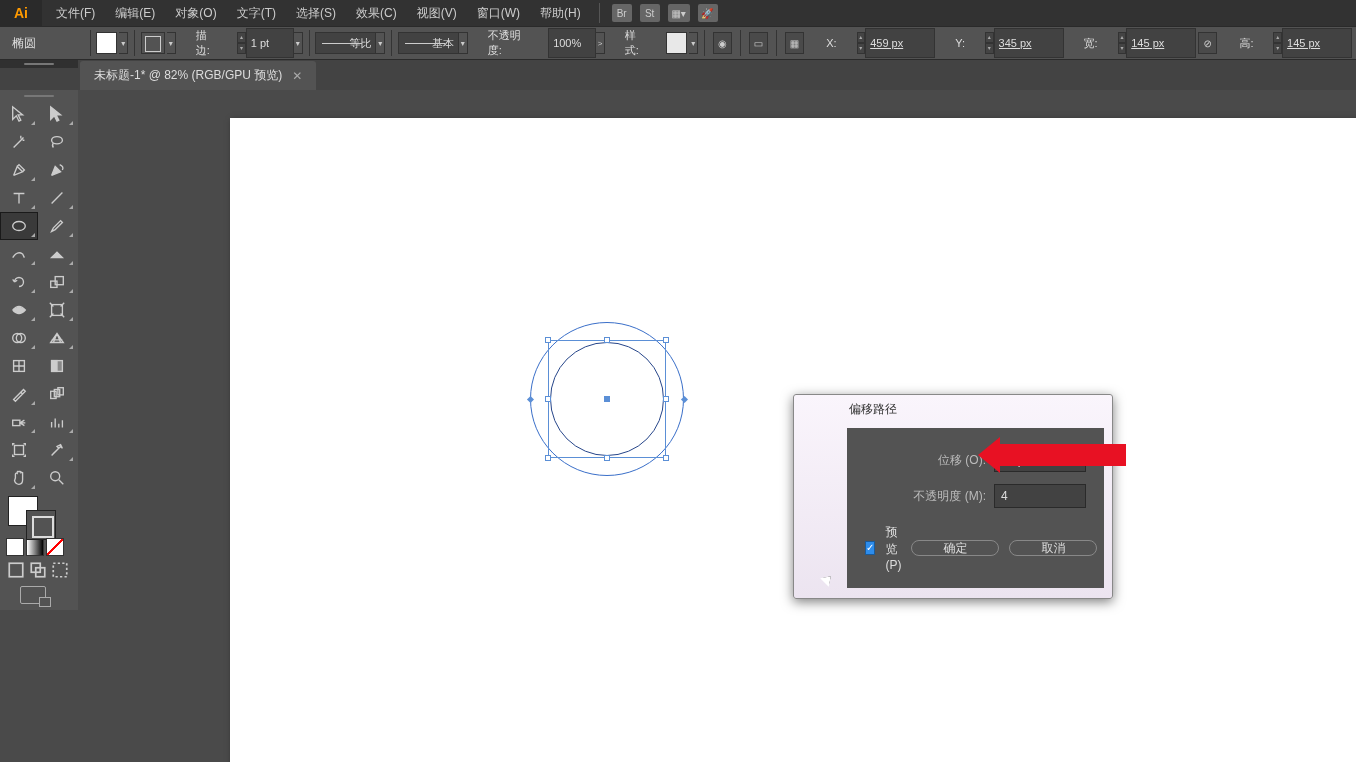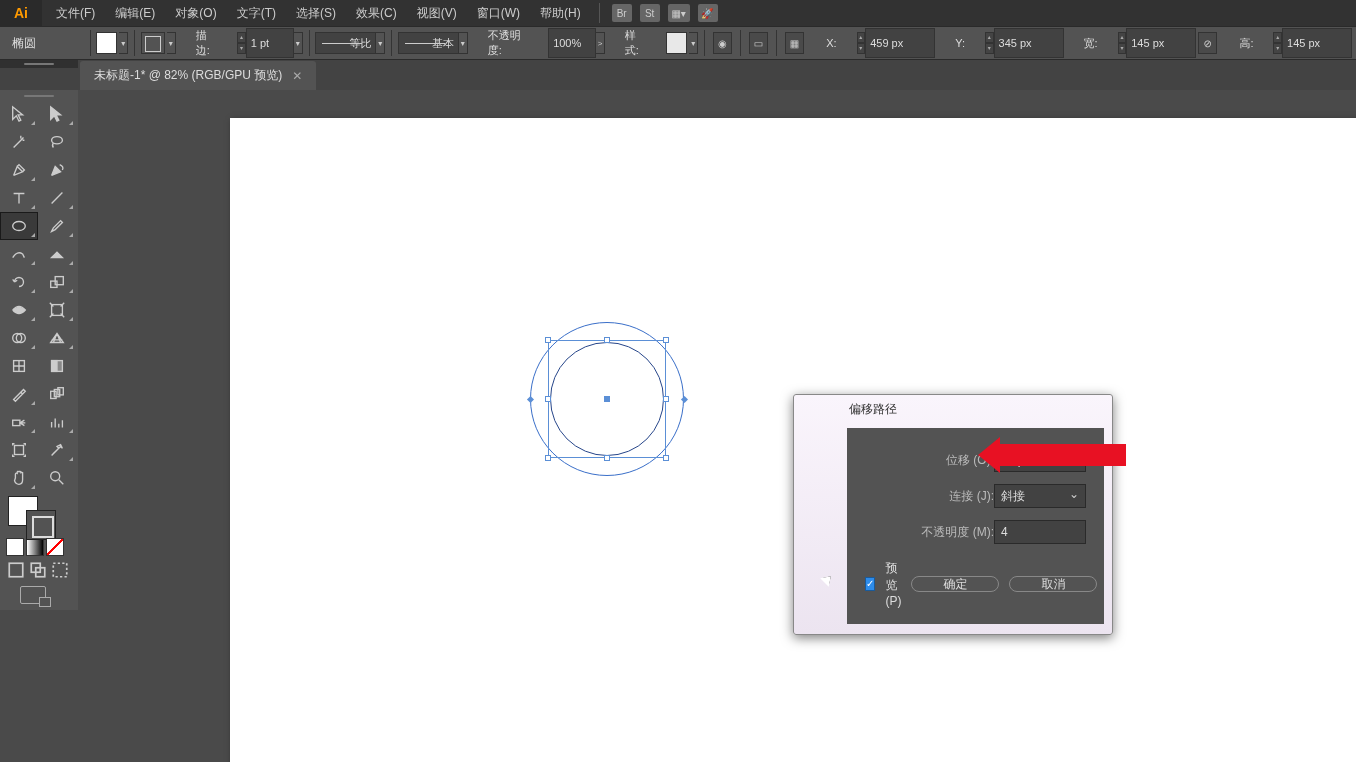--- a/index.html
+++ b/index.html
@@ -19,21 +19,21 @@
   .ctrl-sep { width: 1px; height: 26px; background: #343434; margin: 0 6px; }
   .swatch { width: 24px; height: 22px; background: #fff; border: 1px solid #333; margin-right: 2px; }
   .swatch.hollow { background: #535353; }
   .swatch.hollow::after{ content:""; display:block; width:14px;height:14px;margin:3px; border:1px solid #ccc; }
   .swatch-dd { width:10px; height:22px; border:1px solid #333; border-left:none; display:flex; align-items:center; justify-content:center; font-size:8px;color:#ccc;}
   .ctrl-text { margin: 0 20px; }
   .stepper { display:flex; flex-direction:column; width:10px; height:22px; }
   .stepper span{ flex:1; background:#444; border:1px solid #333; font-size:6px; text-align:center; line-height:8px;color:#aaa;}
   .ctrl-input { background:#424242; border:1px solid #333; color:#ddd; height:30px; padding:0 4px; font-size:11px; }
   .ctrl-input.sm{ width:48px; }
-  .ctrl-input.md{ width:70px; }
+  .ctrl-input.md{ width:70px;text-decoration:underline; }
   .brush-prev { width:70px; height:22px; background:#424242; border:1px solid #333; display:flex; align-items:center; justify-content:flex-end; padding-right:4px; position:relative;}
   .brush-prev::before{content:"";position:absolute;left:6px;top:10px;width:40px;height:1px;background:#ccc;}
 
   
   .docstrip { height:30px; background:#434343; display:flex; align-items:flex-end; padding-left:80px;}
   .panel-toggle { position:absolute; left:0; top:60px; width:78px; height:8px; background:#303030; display:flex; align-items:center; justify-content:center;}
   .panel-toggle::after{content:"";width:30px;height:2px;background:#777;border-radius:1px;}
   .doctab { background:#535353; color:#ddd; font-size:12px; padding:6px 14px 6px 14px; border-radius:3px 3px 0 0; display:flex; align-items:center; gap:10px;}
   .doctab .close{ font-size:12px; color:#aaa; cursor:pointer;}
 
@@ -67,21 +67,21 @@
   .circle-inner{ position:absolute; border:1px solid #27468a; border-radius:50%;}
   .sel-box{ position:absolute; border:1px solid #5b8fd6;}
   .handle{ position:absolute; width:6px;height:6px; background:#fff; border:1px solid #5b8fd6;}
   .centerpt{ position:absolute; width:6px;height:6px; background:#5b8fd6;}
   .anchorpt{ position:absolute; width:5px;height:5px; background:#5b8fd6; transform:rotate(45deg);}
 
   
   .dialog{ position:absolute; background:linear-gradient(#faf5fc,#ece4f0); border:1px solid #888; border-radius:3px; box-shadow:0 3px 12px rgba(0,0,0,0.5);padding-left:45px; }
   .dialog-title{ padding:6px 10px; font-size:12px; color:#333;}
   .dialog-body{ margin:4px 8px 10px 8px; background:#535353; padding:20px 18px 16px 18px; }
-  .dlg-row{ display:flex; align-items:center; margin-bottom:12px; justify-content:flex-end;}
+  .dlg-row{ display:flex; align-items:center; gap:8px; margin-bottom:12px; justify-content:flex-end;}
   .dlg-lbl{ color:#bbb; font-size:12px; min-width:90px; text-align:right;}
   .dlg-input{ background:#424242; border:1px solid #2a2a2a; color:#ddd; height:24px; padding:0 6px; font-size:12px; width:92px;}
   .dlg-select{ background:#424242; border:1px solid #2a2a2a; color:#ddd; height:24px; padding:0 18px 0 6px; font-size:12px; width:92px; position:relative; display:flex; align-items:center;}
   .dlg-select::after{content:"⌄"; position:absolute; right:6px; top:2px; font-size:12px; color:#ccc;}
   .dlg-footer{ display:flex; align-items:center; gap:10px; margin-top:16px;}
   .chk{ width:14px;height:14px;background:#2d8ceb;border:1px solid #1a5a99; display:flex;align-items:center;justify-content:center;}
   .chk::after{content:"✓";color:#fff;font-size:10px;line-height:10px;}
   .dlg-btn{ flex:0 0 auto; width:88px; height:16px; border-radius:13px; border:1px solid #888; background:transparent; color:#ddd; font-size:12px; cursor:pointer; display:flex;align-items:center;justify-content:center;}
 
   
@@ -444,26 +444,20 @@
 </div>
 
 <div class="dialog" style="left:793px; top:394px; width:320px;">
   <div class="dialog-title">偏移路径</div>
   <div class="dialog-body">
     <div class="dlg-row">
       <span class="dlg-lbl">位移 (O):</span>
       <input class="dlg-input" value="20 px" style="">
     </div>
     <div class="dlg-row">
-      <span class="dlg-lbl">连接 (J):</span>
-      <div class="dlg-select">
-          <span>斜接</span>
-        </div>
-    </div>
-    <div class="dlg-row">
       <span class="dlg-lbl">不透明度 (M):</span>
       <input class="dlg-input" value="4" style="">
     </div>
     <div class="dlg-footer">
       <div class="chk"></div>
       <span style="color:#ddd;font-size:12px;flex:1">预览 (P)</span>
       <div class="dlg-btn">确定</div>
       <div class="dlg-btn">取消</div>
     </div>
   </div>

